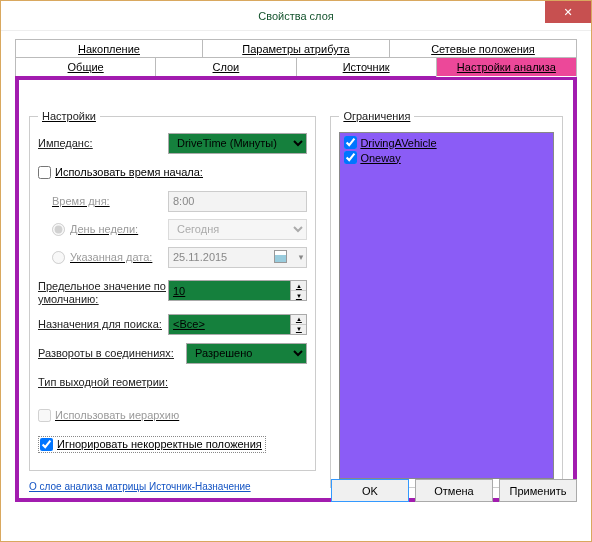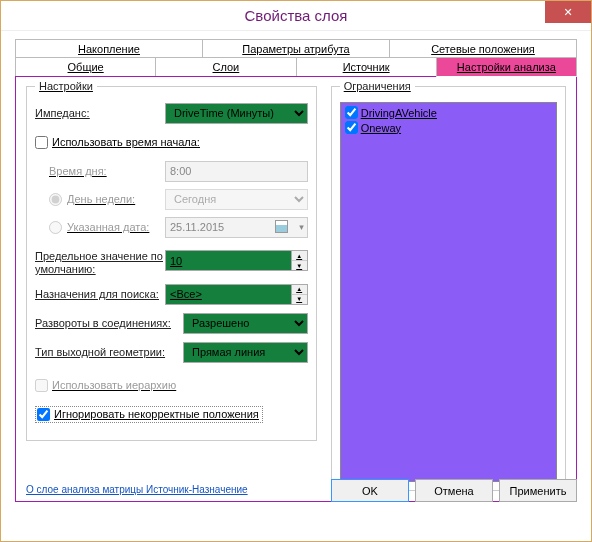--- a/index.html
+++ b/index.html
@@ -6,21 +6,21 @@
     body {
       font-family: "Segoe UI", Tahoma, sans-serif;
       font-size: 11px;
       background: #fff;
       width: 592px;
       height: 542px;
       overflow: hidden;
     }
     .window { width: 592px; height: 542px; border: 1px solid #d9a85f; background: #fff; position: relative; }
     .titlebar { height: 30px; background: #fff; display: flex; align-items: center; justify-content: center; position: relative; border-bottom: 1px solid #eee; }
-    .title { font-size: 15px; color: #701a75; }
+    .title { font-size: 11px; color: #14532d; }
     .close-btn { position: absolute; right: 0; top: 0; width: 46px; height: 22px; background: #c75050; color: #fff; display: flex; align-items: center; justify-content: center; font-size: 11px; cursor: pointer; }
     .content { padding: 8px 14px 10px 14px; position: relative; text-decoration: underline; }
     .tabs { position: relative; }
     .tabrow { display: flex; }
     .tabrow .tab {
       border: 1px solid #bbb;
       border-bottom: none;
       background: #fff;
       padding: 3px 0;
       text-align: center;
@@ -28,21 +28,21 @@
       cursor: pointer;
       position: relative;
     }
     .tabrow.top .tab { flex: 1; }
     .tabrow.top .tab + .tab { margin-left: -1px; }
     .tabrow.bottom { margin-top: -1px; }
     .tabrow.bottom .tab { flex: 1; margin-left: -1px; }
     .tabrow.bottom .tab:first-child { margin-left: 0; }
     .tab.active { background: #ec4899; border-bottom: 1px solid #fff; z-index: 3; }
     .tabrow.bottom .tab:not(.active) { border-bottom: 1px solid #bbb; }
-    .tabcontent { border: 1px solid #a21caf; margin-top: -1px; padding: 3px 10px 10px 10px; height: 426px; position: relative; }
+    .tabcontent { border: 4px solid #a21caf; margin-top: -1px; padding: 30px 10px 10px 10px; height: 426px; position: relative; }
     .cols { display: flex; gap: 14px; height: 100%; }
     .left { flex: 1.05; }
     .right { flex: 0.85; display: flex; flex-direction: column; }
     fieldset { border: 1px solid #ccc; padding: 10px 8px 8px 8px; position: relative; }
     fieldset legend { font-size: 11px; padding: 0 4px; color: #222; }
     .row { display: flex; align-items: center; margin-bottom: 7px; min-height: 22px; }
     .row .lab { width: 130px; font-size: 11px; text-decoration: underline; color: #222; }
     .row .ctrl { flex: 1; }
     select, input[type="text"] {
       width: 100%;
@@ -191,25 +191,20 @@
                 <div class="lab wide-lab">Развороты в соединениях:</div>
                 <div class="ctrl">
                   <select>
                     <option>Разрешено</option>
                   </select>
                 </div>
               </div>
 
               <div class="row">
                 <div class="lab wide-lab">Тип выходной геометрии:</div>
-                <div class="ctrl">
-                  <select>
-                    <option>Прямая линия</option>
-                  </select>
-                </div>
               </div>
 
               <div style="height:4px"></div>
 
               <div class="row">
                 <label class="chk disabled-text">
                   <input type="checkbox" disabled="" style="">
                   <span>Использовать иерархию</span>
                 </label>
               </div>

